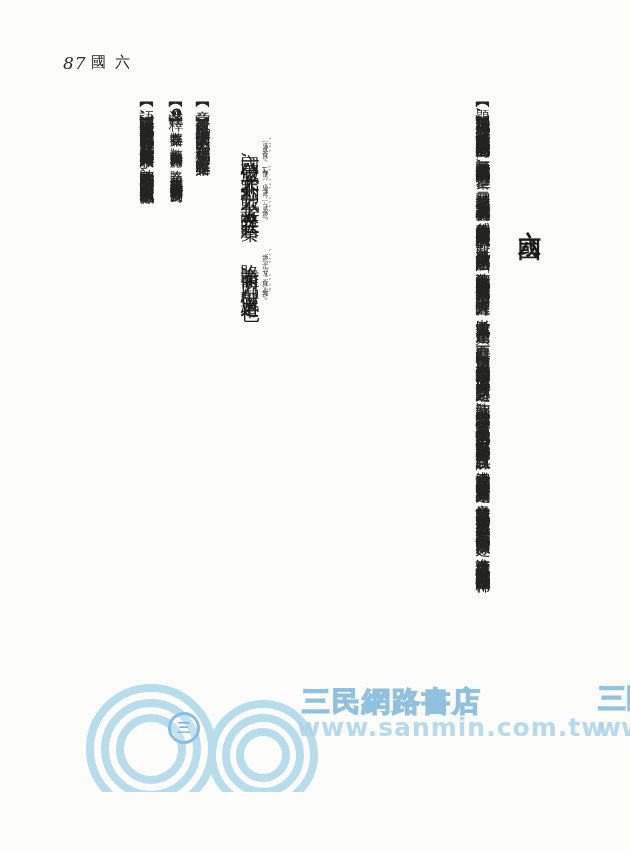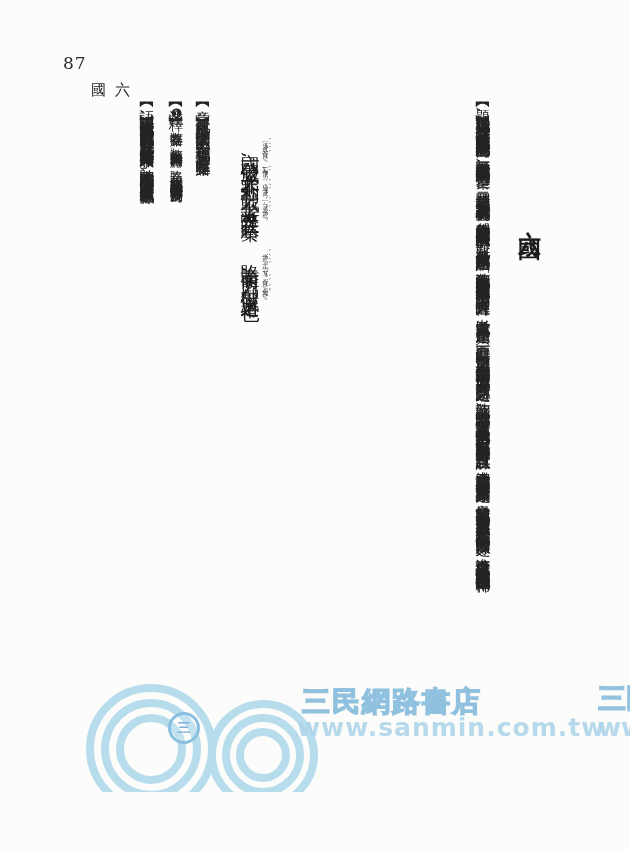--- a/index.html
+++ b/index.html
@@ -1,22 +1,22 @@
 <!DOCTYPE html>
 <html><head>
 <meta charset="utf-8">
 <style>
   html,body{margin:0;padding:0;background:#e9e9e7;}
   .page{
     position:relative;width:630px;height:850px;background:#fcfcfa;overflow:hidden;
     font-family:"DejaVu Serif","Liberation Serif",serif;color:#242424;
   }
   
-  .folio{position:absolute;top:53px;left:63px;font-size:17px;letter-spacing:1px;color:#2b2b2b;}
-  .running-title{position:absolute;top:53px;left:91px;font-size:15px;letter-spacing:9px;color:#1f1f1f;margin-top:28px;}
+  .folio{position:absolute;top:53px;left:63px;font-size:17px;font-style:italic;letter-spacing:1px;color:#2b2b2b;}
+  .running-title{position:absolute;top:53px;left:91px;font-size:15px;letter-spacing:9px;color:#1f1f1f;}
   
   .content{
     position:absolute;top:97px;right:85px;height:695px;
     writing-mode:vertical-rl;-webkit-writing-mode:vertical-rl;
     line-break:loose;z-index:1;
   }
   .content>div{overflow:visible;}
   .title-block{
     font-size:23px;font-weight:600;letter-spacing:7px;line-height:30px;
     padding-top:116px;margin-left:20px;color:#1c1c1c;

